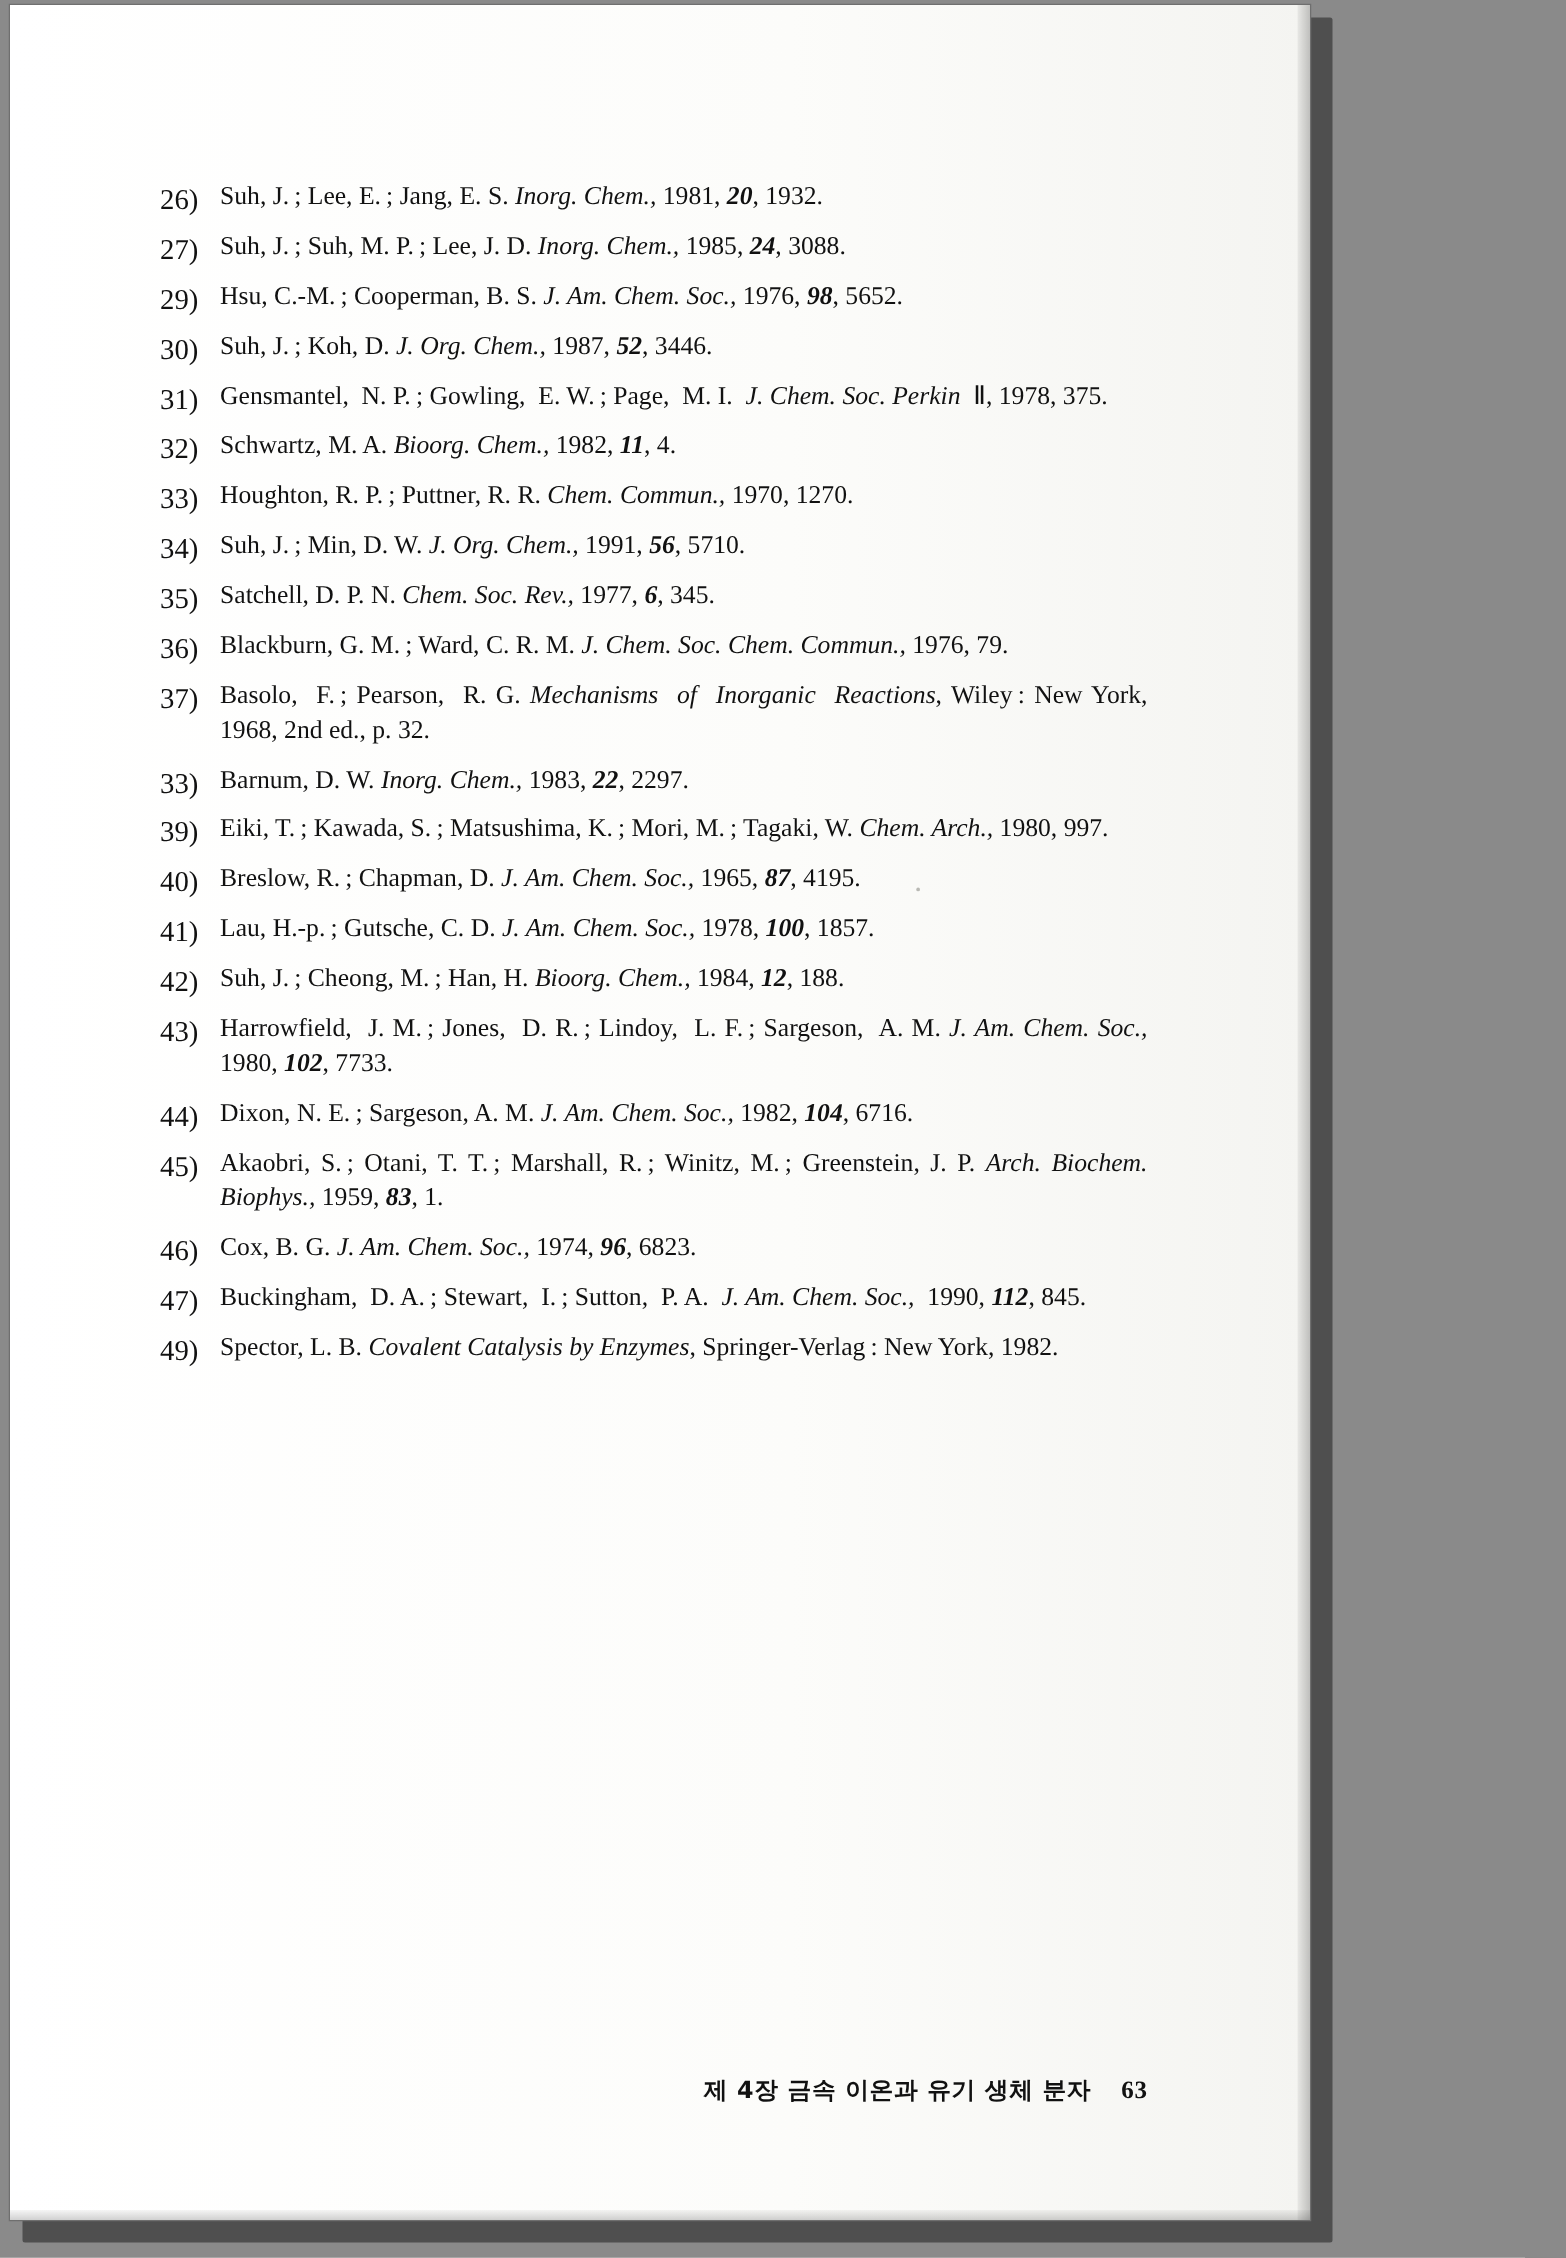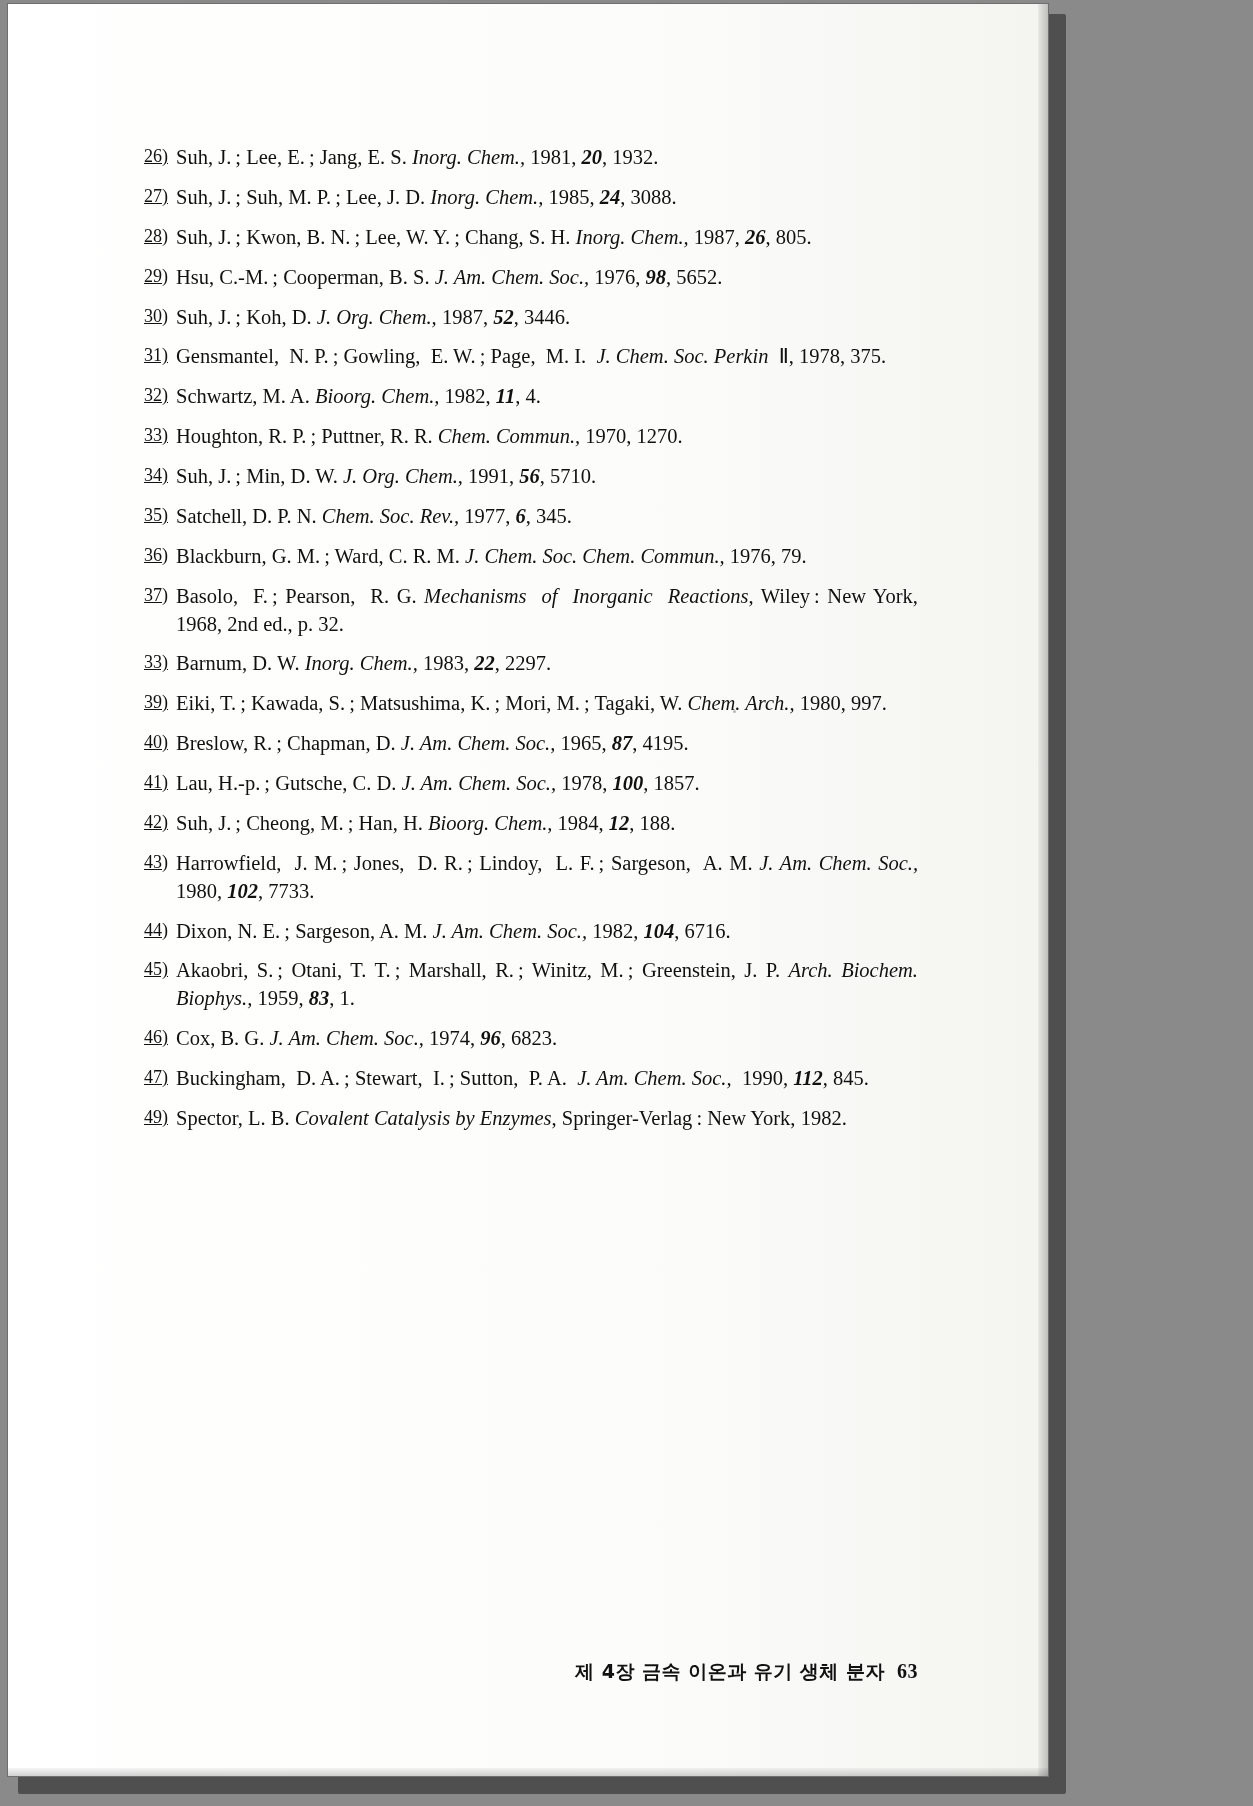--- a/index.html
+++ b/index.html
@@ -56,24 +56,23 @@
     line-height: 1.36;
     color: #111;
     text-align: justify;
     text-justify: inter-word;
   }
   .ref .num {
     position: absolute;
     left: 0;
     top: 0;
     width: 40px;
-    text-align: right;
-    font-size: 18px;
+    text-align: left;
+    font-size: 23px;
     color: #111;
-    text-decoration: underline;
   }
   .ref .body {
     display: block;
   }
   .ref .body i {
   }
   .ref .body b {
     font-weight: normal;
   }
   .ref .body .bi {
@@ -86,21 +85,21 @@
     top: 1655px;
     width: 790px;
     text-align: right;
     font-family: "DejaVu Sans", sans-serif;
     font-size: 19px;
     font-weight: bold;
     color: #111;
     letter-spacing: 0.5px;
   }
   .footer .pagenum {
-    margin-left: 12px;
+    margin-left: 24px;
     font-family: "Liberation Serif", serif;
     font-size: 20px;
     font-weight: bold;
   }
   .edge-right {
     position: absolute;
     right: 0;
     top: 0;
     width: 10px;
     height: 100%;
@@ -134,24 +133,20 @@
       <ol class="ref-list" id="ref-list">
           <li class="ref">
             <span class="num">26)</span>
             <span class="body">Suh, J. ; Lee, E. ; Jang, E. S. <i>Inorg. Chem.,</i> <b>1981,</b> <span class="bi">20</span>, 1932.</span>
           </li>
           <li class="ref">
             <span class="num">27)</span>
             <span class="body">Suh, J. ; Suh, M. P. ; Lee, J. D. <i>Inorg. Chem.,</i> <b>1985,</b> <span class="bi">24</span>, 3088.</span>
           </li>
           <li class="ref">
-            <span class="num">28)</span>
-            <span class="body">Suh, J. ; Kwon, B. N. ; Lee, W. Y. ; Chang, S. H. <i>Inorg. Chem.,</i> <b>1987,</b> <span class="bi">26</span>, 805.</span>
-          </li>
-          <li class="ref">
             <span class="num">29)</span>
             <span class="body">Hsu, C.-M. ; Cooperman, B. S. <i>J. Am. Chem. Soc.,</i> <b>1976,</b> <span class="bi">98</span>, 5652.</span>
           </li>
           <li class="ref">
             <span class="num">30)</span>
             <span class="body">Suh, J. ; Koh, D. <i>J. Org. Chem.,</i> <b>1987,</b> <span class="bi">52</span>, 3446.</span>
           </li>
           <li class="ref">
             <span class="num">31)</span>
             <span class="body">Gensmantel,&nbsp; N. P. ; Gowling,&nbsp; E. W. ; Page,&nbsp; M. I.&nbsp; <i>J. Chem. Soc. Perkin</i>&nbsp; Ⅱ, <b>1978</b>, 375.</span>

